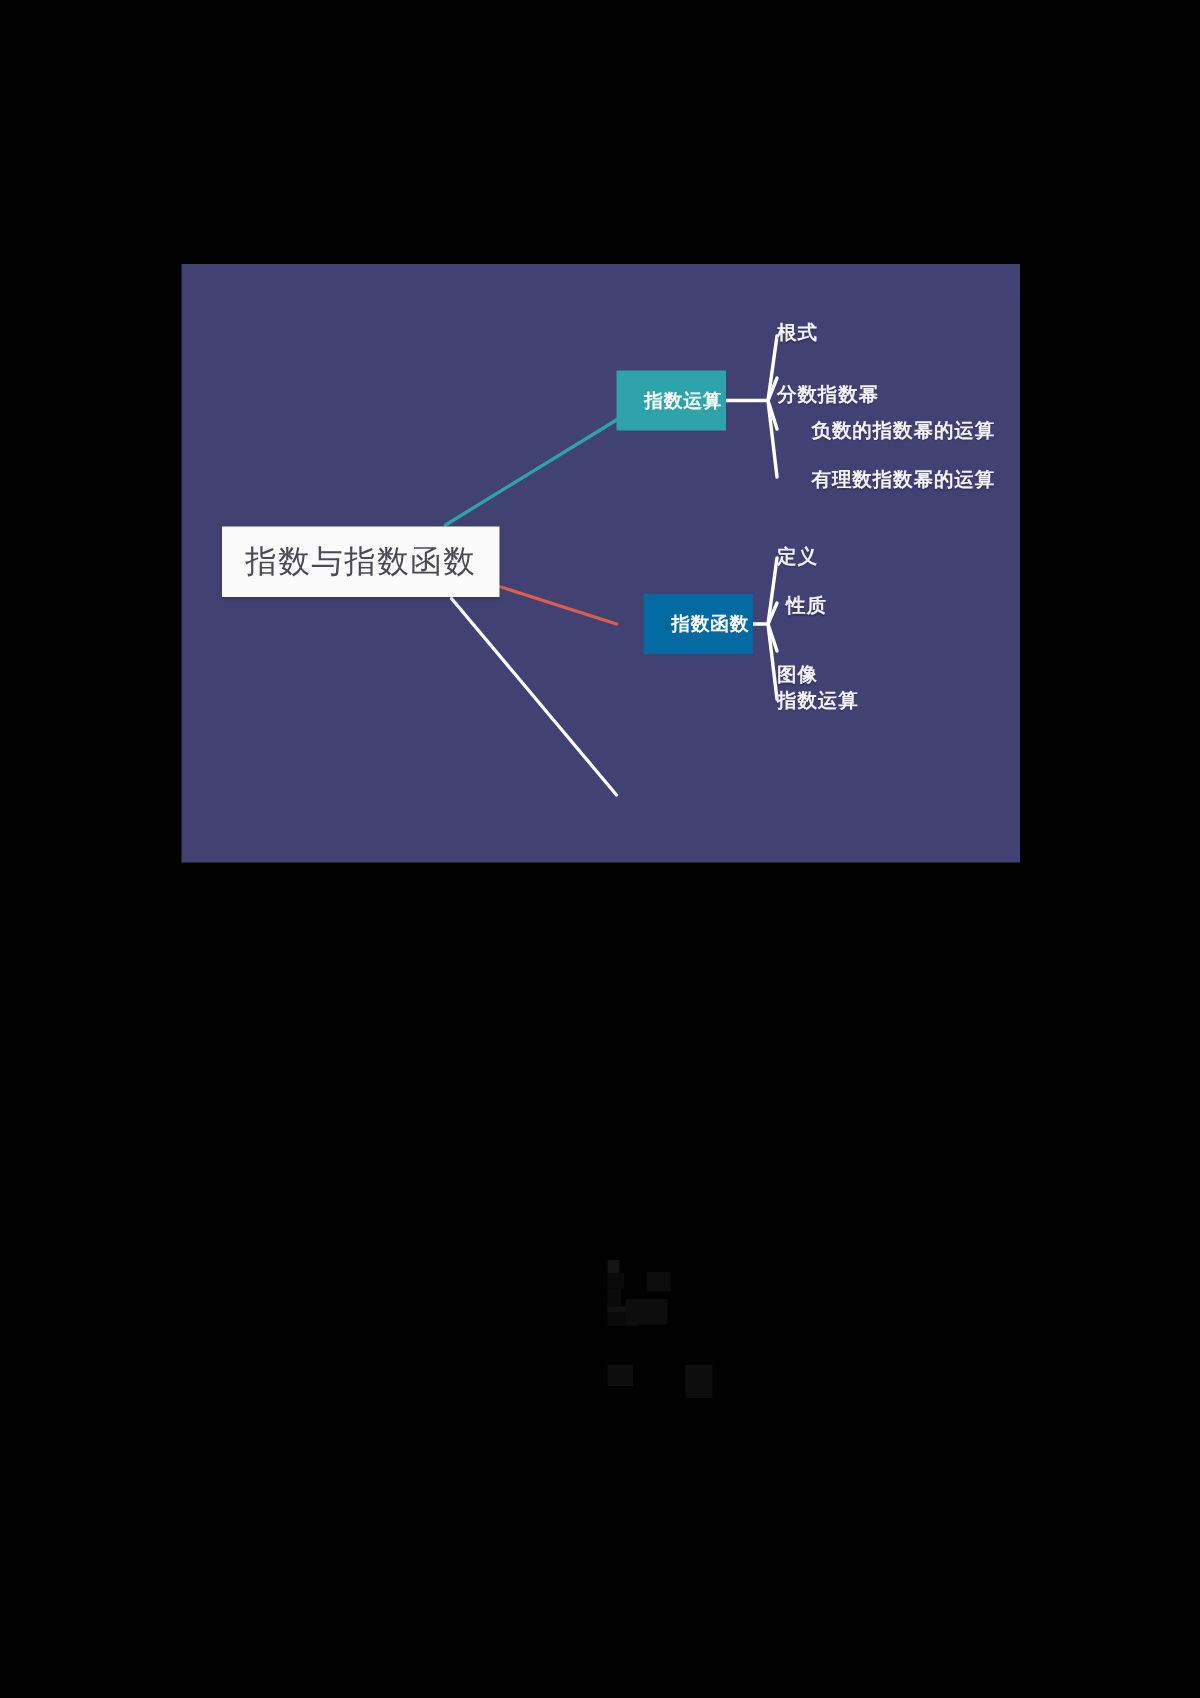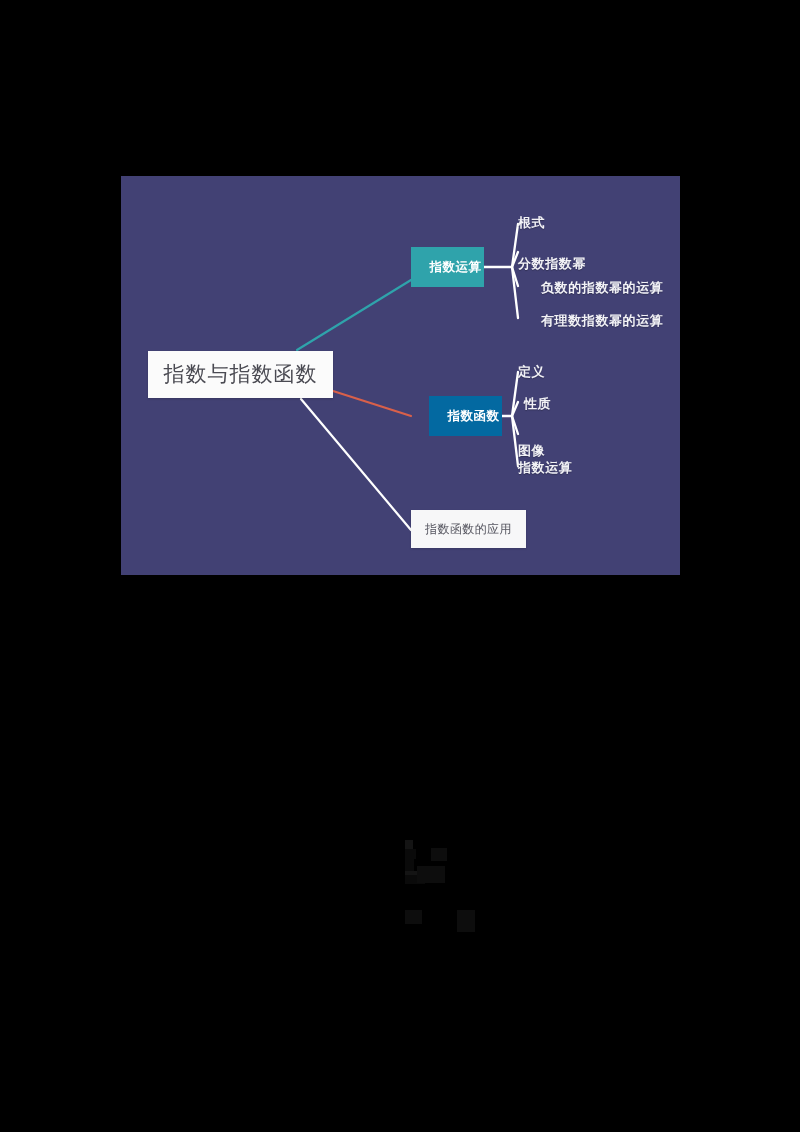--- a/index.html
+++ b/index.html
@@ -167,23 +167,20 @@
 
   <div class="node node-branch node-branch-orange">
     <span>指数函数</span>
   </div>
 
   <div class="leaf-label" style="left:397px; top:189px;text-align:right;">定义</div>
   <div class="leaf-label" style="left:403px; top:221px;font-family:Liberation Serif, serif;">性质</div>
   <div class="leaf-label" style="left:397px; top:268px;">图像</div>
   <div class="leaf-label" style="left:397px; top:285px;">指数运算</div>
 
-  <div class="node node-leafbox">
-    <span>指数函数的应用</span>
-  </div>
 
 </div>
 
 <div id="bottom-artifact">
   <div class="wm" style="left:26px; top:8px;  width:16px; height:13px;"></div>
   <div class="wm-2" style="left:40px; top:14px; width:8px;  height:9px;"></div>
   <div class="wm" style="left:12px; top:26px; width:28px; height:17px;"></div>
   <div class="wm-3" style="left:22px; top:56px; width:11px; height:10px;"></div>
   <div class="wm-3" style="left:50px; top:54px; width:9px;  height:12px;"></div>
   <div class="wm" style="left:0px;  top:70px; width:17px; height:14px;"></div>

